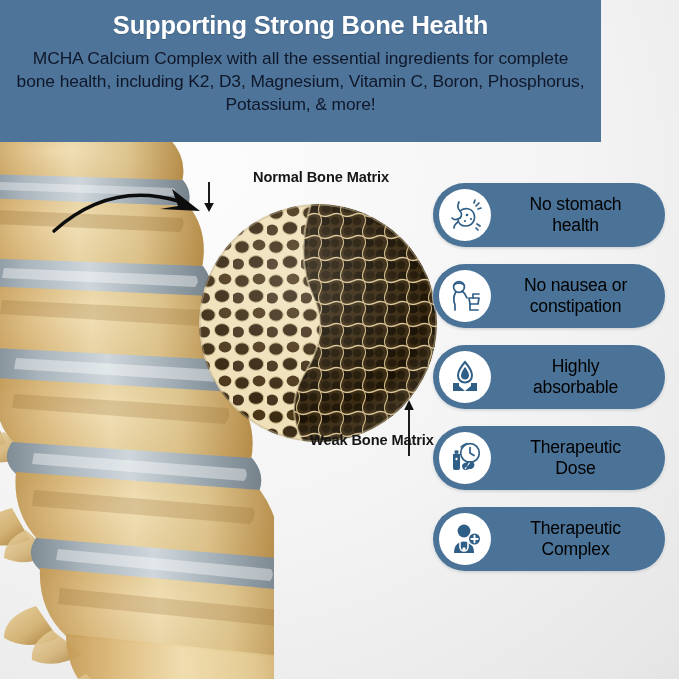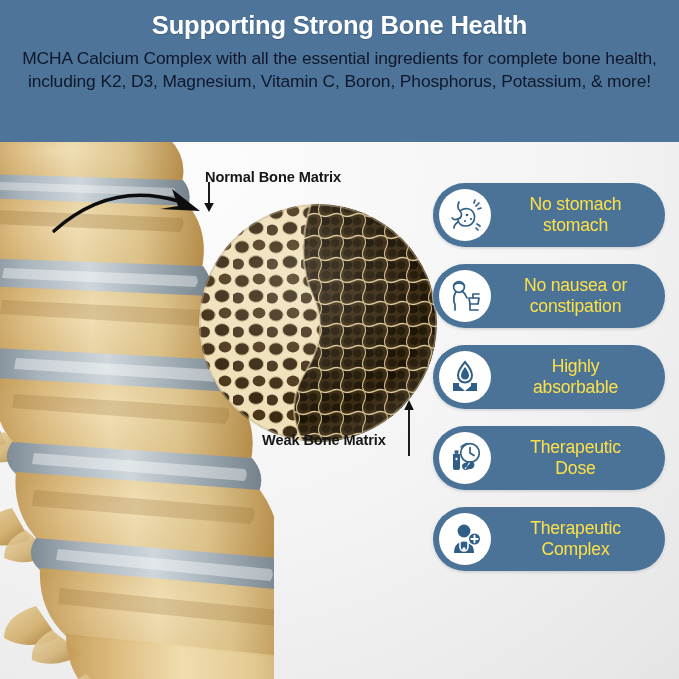--- a/index.html
+++ b/index.html
@@ -13,21 +13,21 @@
   .canvas{
     position:absolute; inset:0;
     width:679px; height:679px;
     background:
       radial-gradient(120% 120% at 30% 25%, #fcfcfc 0%, #f4f4f4 45%, #e7e7e7 80%, #dcdcdc 100%);
     overflow:hidden;
   }
 
   
   .header{
-    position:absolute; left:0; top:0; width:679px; height:142px;
+    position:absolute; left:0; top:0; width:601px; height:142px;
     background:#4e7499;
     color:#ffffff;
     text-align:center;
     padding:10px 12px 16px 12px;
     z-index:40;
   }
   .header-title{
     font-size:25.5px;
     font-weight:bold;
     letter-spacing:-0.2px;
@@ -64,20 +64,21 @@
 
   
   .lbl{
     position:absolute;
     font-size:14.6px;
     font-weight:bold;
     color:#161616;
     letter-spacing:-0.1px;
     white-space:nowrap;
     z-index:30;
+    margin-left:48px;
   }
   .lbl-normal{ left:205px; top:169px; }
   .lbl-weak{ left:262px; top:432px; }
 
   .arrow-svg{ position:absolute; z-index:30; }
   .arrow-normal{ left:196px; top:182px; width:26px; height:30px; }
   .arrow-weak{ left:396px; top:400px; width:26px; height:56px; }
   .arrow-curve{ left:48px; top:175px; width:160px; height:70px; }
 
   
@@ -100,21 +101,21 @@
     flex:0 0 auto;
     width:52px; height:52px;
     border-radius:50%;
     background:#ffffff;
     display:flex; align-items:center; justify-content:center;
     margin-right:3px;
   }
   .badge-icon svg{ display:block; }
   .badge-label{
     flex:1 1 auto;
-    color:#fde047;
+    color:#000000;
     font-size:17.6px;
     line-height:1.2;
     text-align:center;
     padding:0 8px 0 0;
     letter-spacing:-0.2px;
   }
   .badge-label .l2{ display:block; }
 </style>
 </head>
 <body>
@@ -283,21 +284,21 @@
             <circle cx="22" cy="20" r="1.3" fill="#2f5e86" stroke="none"></circle>
             <circle cx="26" cy="24" r="1.1" fill="#2f5e86" stroke="none"></circle>
             <circle cx="20" cy="26" r="1.1" fill="#2f5e86" stroke="none"></circle>
             <path d="M31,11 L34,8 M33,14 L36,13 M29,8 L30,5"></path>
             <path d="M32,29 L35,31 M31,33 L33,35"></path>
           </g>
         </svg>
       </div>
       <div class="badge-label">
         <span>No stomach</span>
-        <span class="l2">stomach</span>
+        <span class="l2">health</span>
       </div>
     </div>
 
     <div class="badge">
       <div class="badge-icon">
         <svg width="40" height="40" viewBox="0 0 40 40" aria-hidden="true">
           <g fill="none" stroke="#2f5e86" stroke-width="1.7" stroke-linecap="round" stroke-linejoin="round">
             <circle cx="14" cy="11" r="5.4"></circle>
             <path d="M9.5,8.6 C11,6.6 17,6.6 18.5,8.6"></path>
             <path d="M11,15.8 C9,19 8,24 10,29 L10,34"></path>

